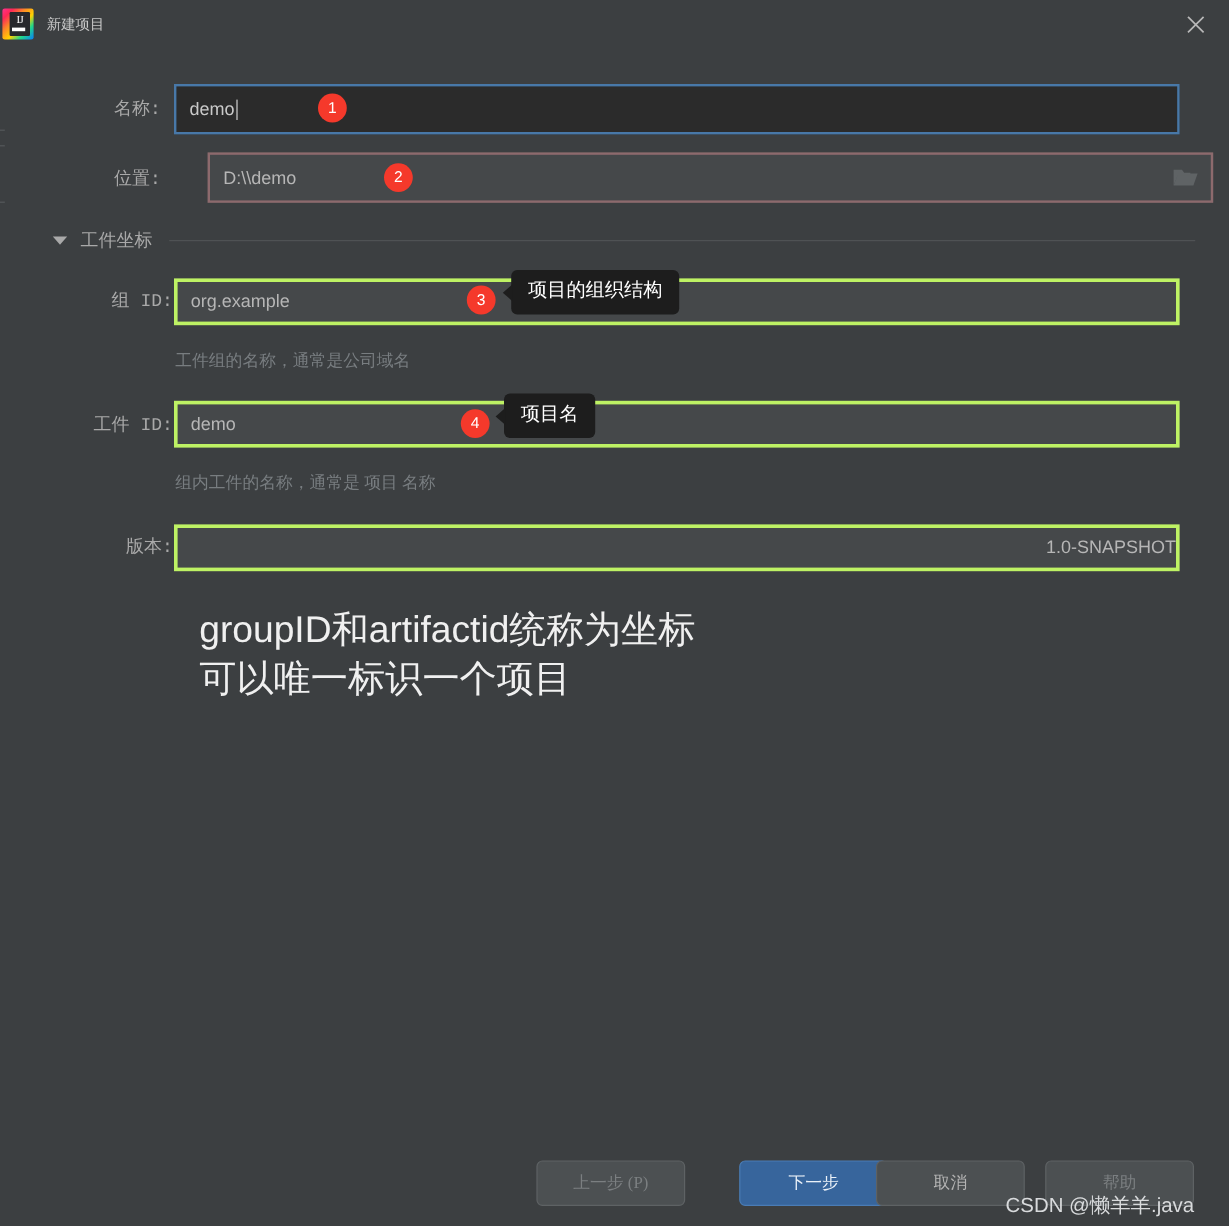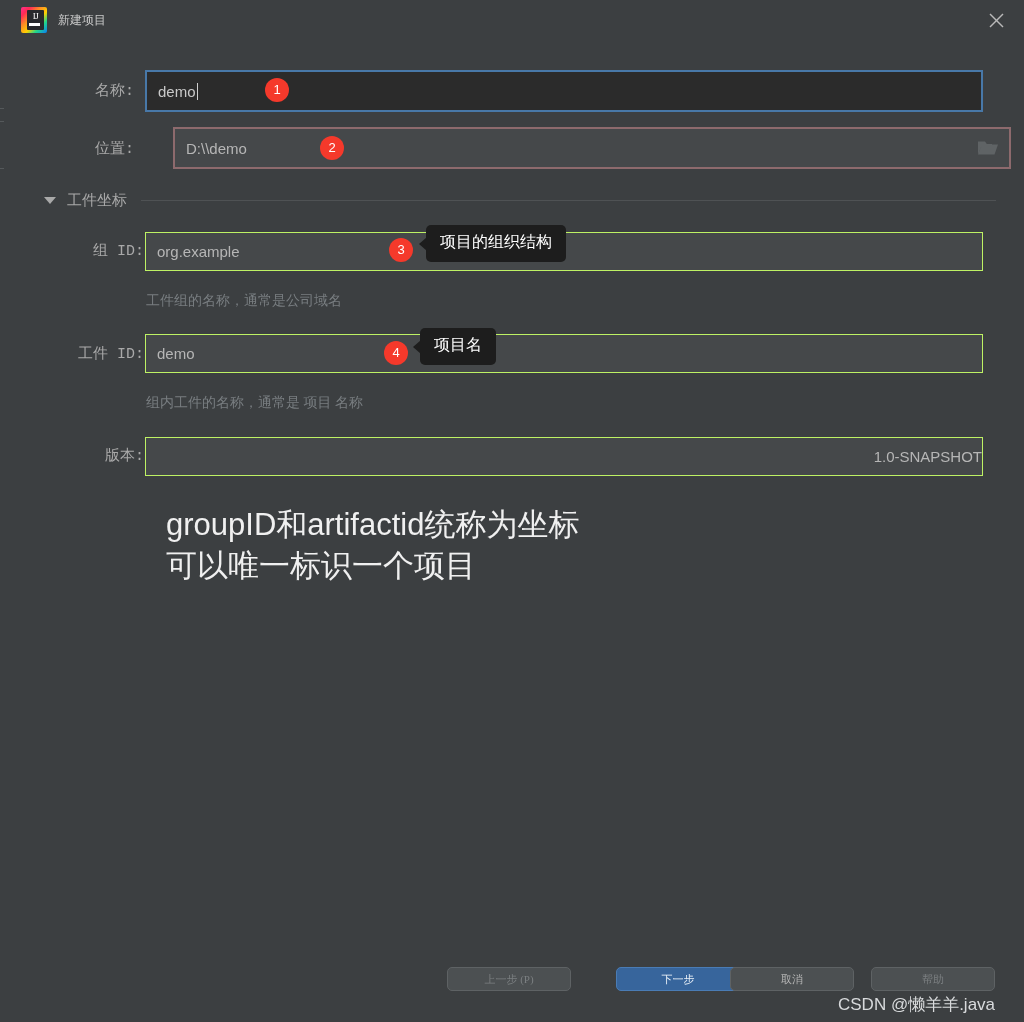--- a/index.html
+++ b/index.html
@@ -21,21 +21,21 @@
   #titlebar {
     position: absolute;
     left: 0; top: 0;
     width: 1024px; height: 40px;
     background: #3c3f41;
     display: flex;
     align-items: center;
   }
   #app-icon {
     width: 26px; height: 26px;
-    margin-left: 21px;
+    margin-left: 2px;
     position: relative;
     border-radius: 2px;
     background:
       linear-gradient(135deg, #ff318c 0%, #fe2857 18%, #fd8b26 38%, #ffd000 58%, #21d789 76%, #087cfa 100%);
     overflow: hidden;
     flex: 0 0 auto;
   }
   #app-icon .glyphbox {
     position: absolute;
     left: 6px; top: 3px;
@@ -88,21 +88,21 @@
     position: absolute;
     text-align: right;
     font-size: 15px;
     color: #a9a9a9;
     font-family: Liberation Mono, monospace;
     white-space: nowrap;
   }
   .field {
     position: absolute;
     background: #45484a;
-    border: 1px solid #bef264;
+    border: 3px solid #bef264;
     color: #b6b6b6;
     font-size: 15px;
     display: flex;
     align-items: center;
     padding-left: 11px;
   }
   .field.focused {
     background: #2b2b2b;
     border: 2px solid #4878a8;
     color: #c9c9c9;
@@ -208,23 +208,23 @@
 
   
   #footer {
     position: absolute;
     left: 0; bottom: 0;
     width: 1024px; height: 72px;
   }
   .btn {
     position: absolute;
     top: 17px;
-    height: 24px;
+    height: 38px;
     border-radius: 5px;
-    font-size: 11px;
+    font-size: 14px;
     font-family: "Liberation Serif", serif;
     display: flex;
     align-items: center;
     justify-content: center;
     background: #4c5052;
     border: 1px solid #5e6264;
     color: #b4b4b4;
     white-space: nowrap;
   }
   .btn.disabled { color: #7b7f81; }

